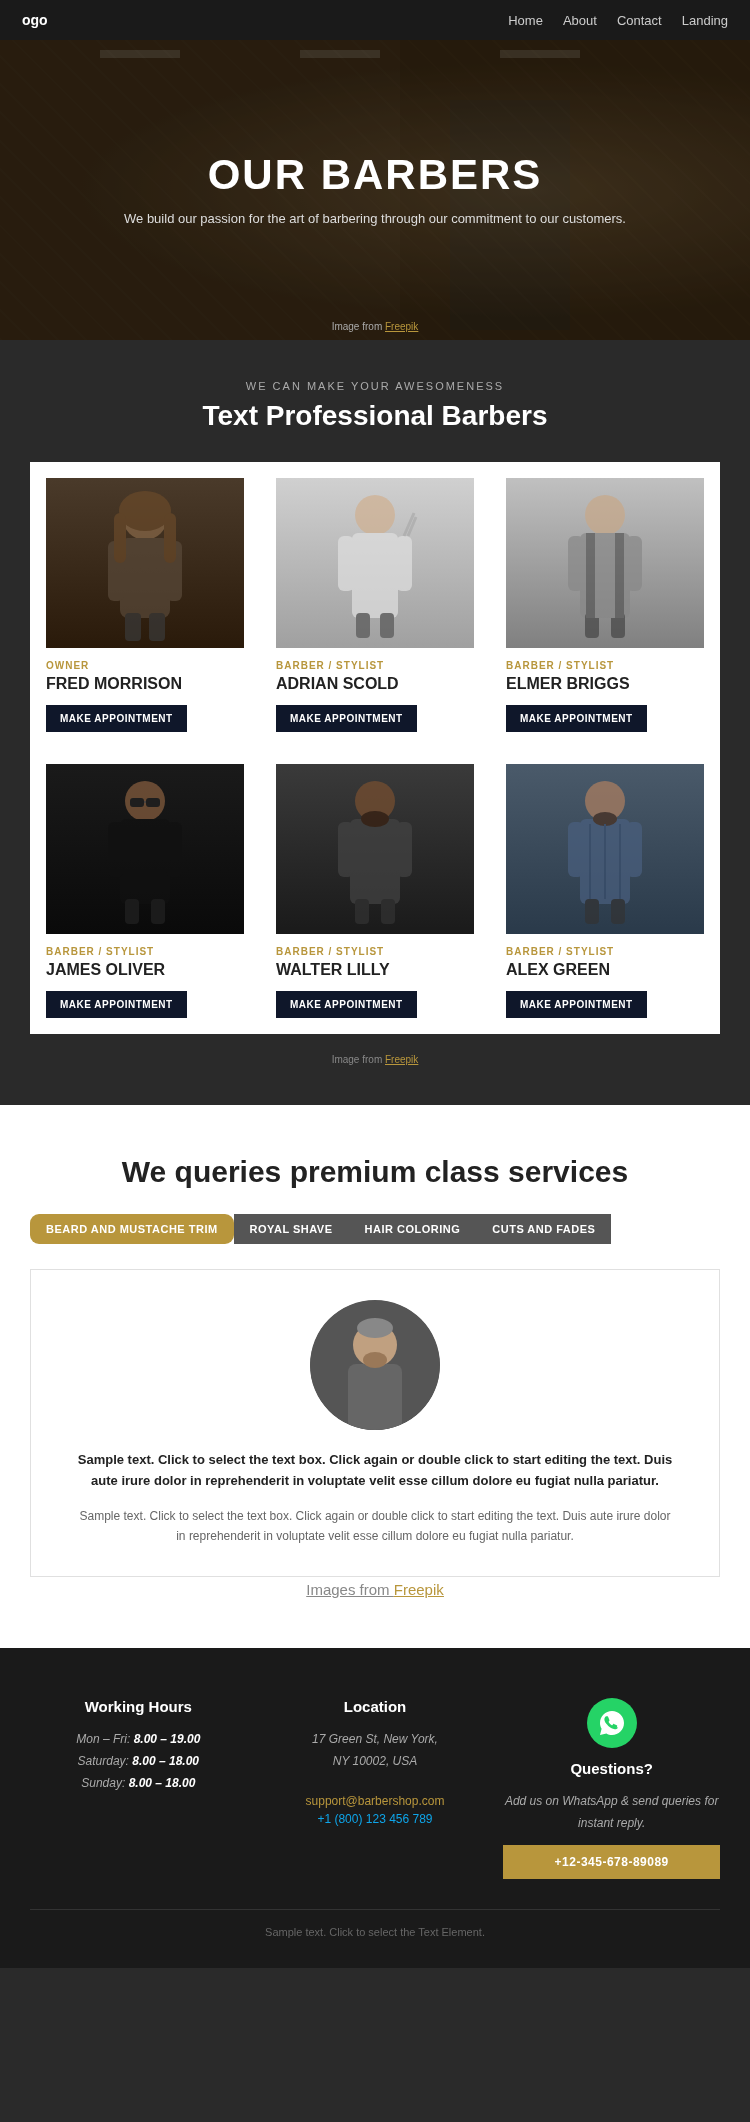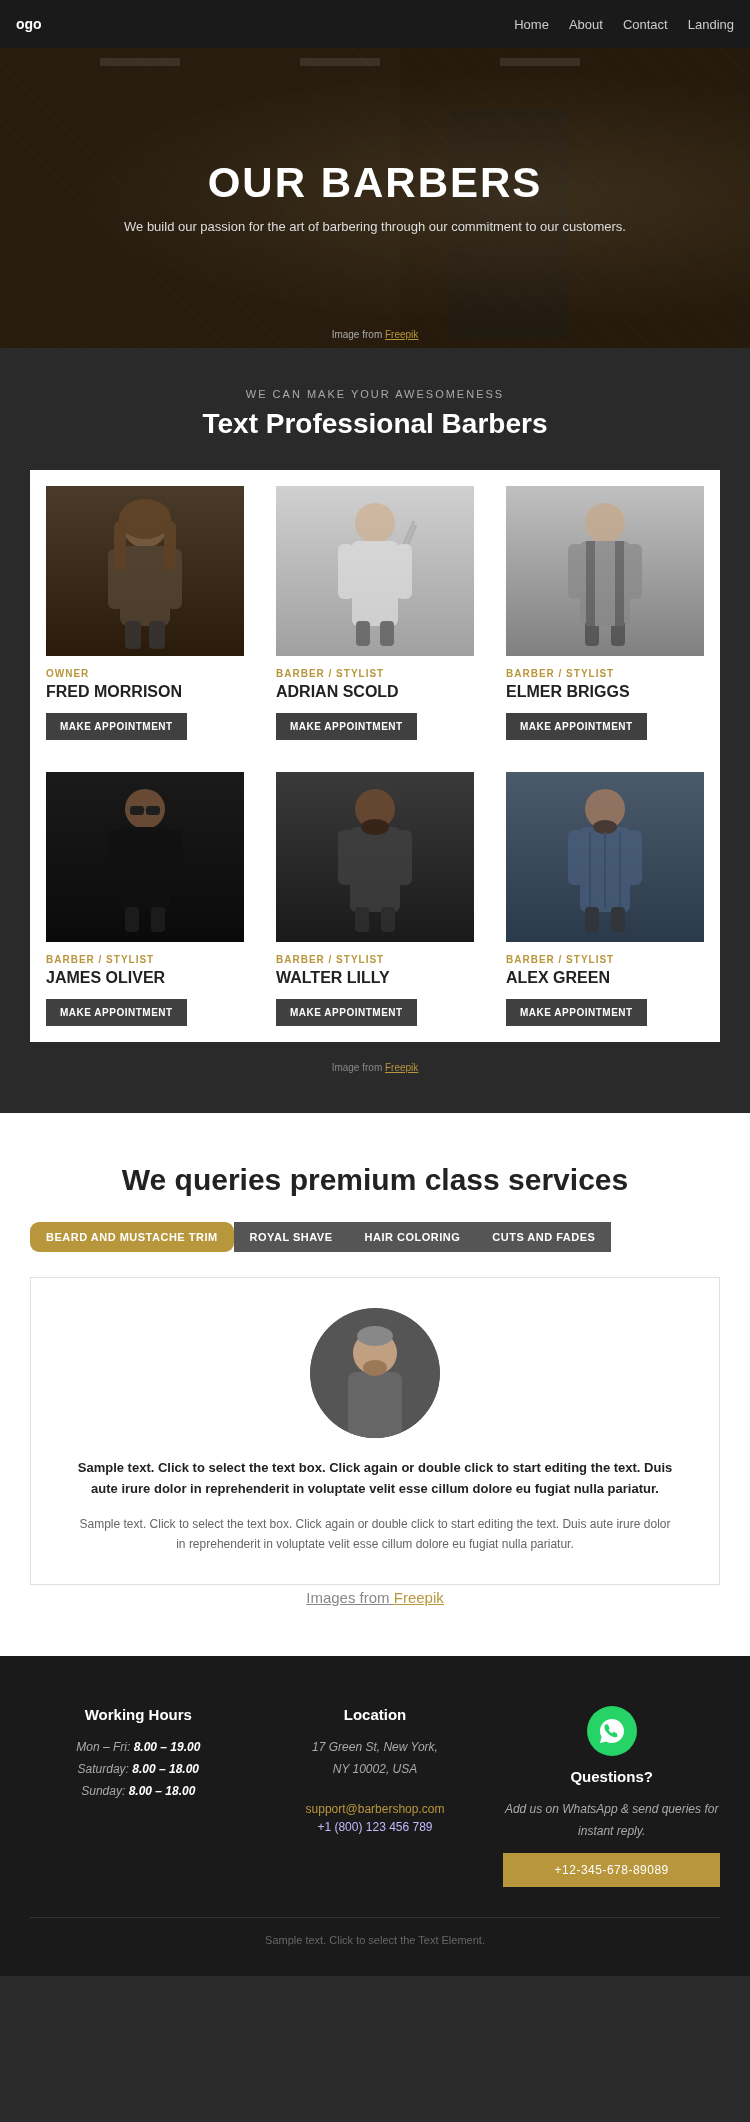--- a/index.html
+++ b/index.html
@@ -4,22 +4,22 @@
   <style>
     * { margin: 0; padding: 0; box-sizing: border-box; }
     body { font-family: 'Arial', sans-serif; background: #2a2a2a; color: #fff; width: 750px; }
 
     
     nav {
       background: #1a1a1a;
       display: flex;
       justify-content: space-between;
       align-items: center;
-      padding: 10px 16px;
-      height: 48px;
+      padding: 10px 22px;
+      height: 40px;
     }
     .nav-logo { color: #fff; font-size: 14px; font-weight: bold; }
     .nav-links { display: flex; gap: 20px; }
     .nav-links a { color: #ccc; text-decoration: none; font-size: 13px; }
 
     
     .hero {
       position: relative;
       height: 300px;
       background: linear-gradient(rgba(0,0,0,0.5), rgba(0,0,0,0.5)),
@@ -111,21 +111,21 @@
       font-weight: bold;
     }
     .barber-name {
       font-size: 16px;
       font-weight: 900;
       color: #222;
       text-transform: uppercase;
       margin-bottom: 12px;
     }
     .appt-btn {
-      background: #404040;
+      background: #0f172a;
       color: #fff;
       border: none;
       padding: 8px 14px;
       font-size: 10px;
       font-weight: bold;
       letter-spacing: 0.5px;
       cursor: pointer;
       text-transform: uppercase;
     }
     .barbers-credit {
@@ -228,40 +228,40 @@
       margin-bottom: 14px;
     }
     .footer-col p, .footer-col span {
       font-size: 12px;
       color: #aaa;
       line-height: 1.8;
       font-style: italic;
     }
     .footer-col .highlight { font-weight: bold; color: #fff; }
     .footer-col a { color: #b8963c; text-decoration: none; font-size: 12px; }
-    .footer-col .phone-link { color: #c4b5fd; }
+    .footer-col .phone-link { color: #0ea5e9; }
 
     .whatsapp-icon {
       width: 50px;
       height: 50px;
       border-radius: 50%;
       background: #25d366;
       display: flex;
       align-items: center;
       justify-content: center;
       margin: 0 auto 12px;
       font-size: 24px;
     }
     .whatsapp-btn {
       background: #b8963c;
       color: #fff;
       border: none;
       padding: 10px 20px;
       font-size: 12px;
-      font-weight: normal;
+      font-weight: bold;
       cursor: pointer;
       margin-top: 10px;
       letter-spacing: 0.5px;
       width: 100%;
     }
 
     .footer-bottom {
       border-top: 1px solid #333;
       padding-top: 16px;
       text-align: center;

